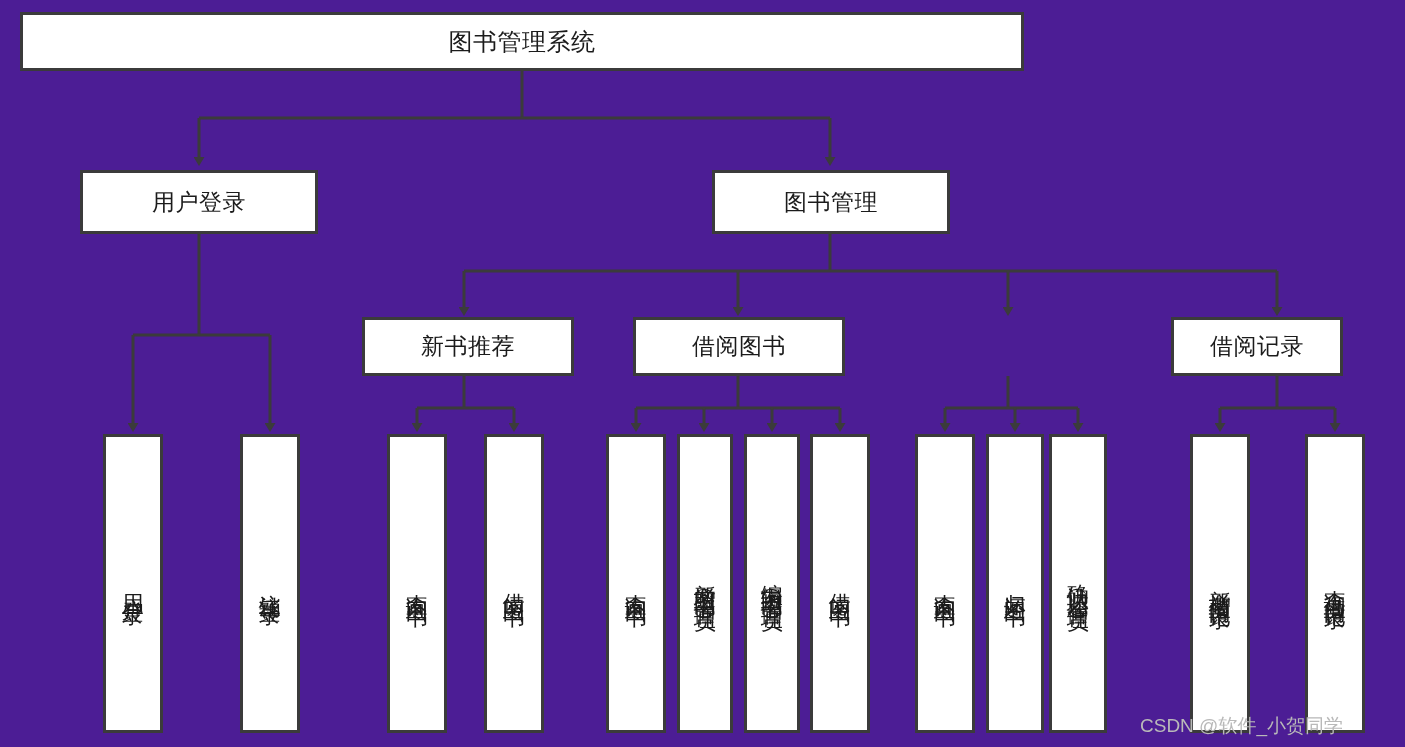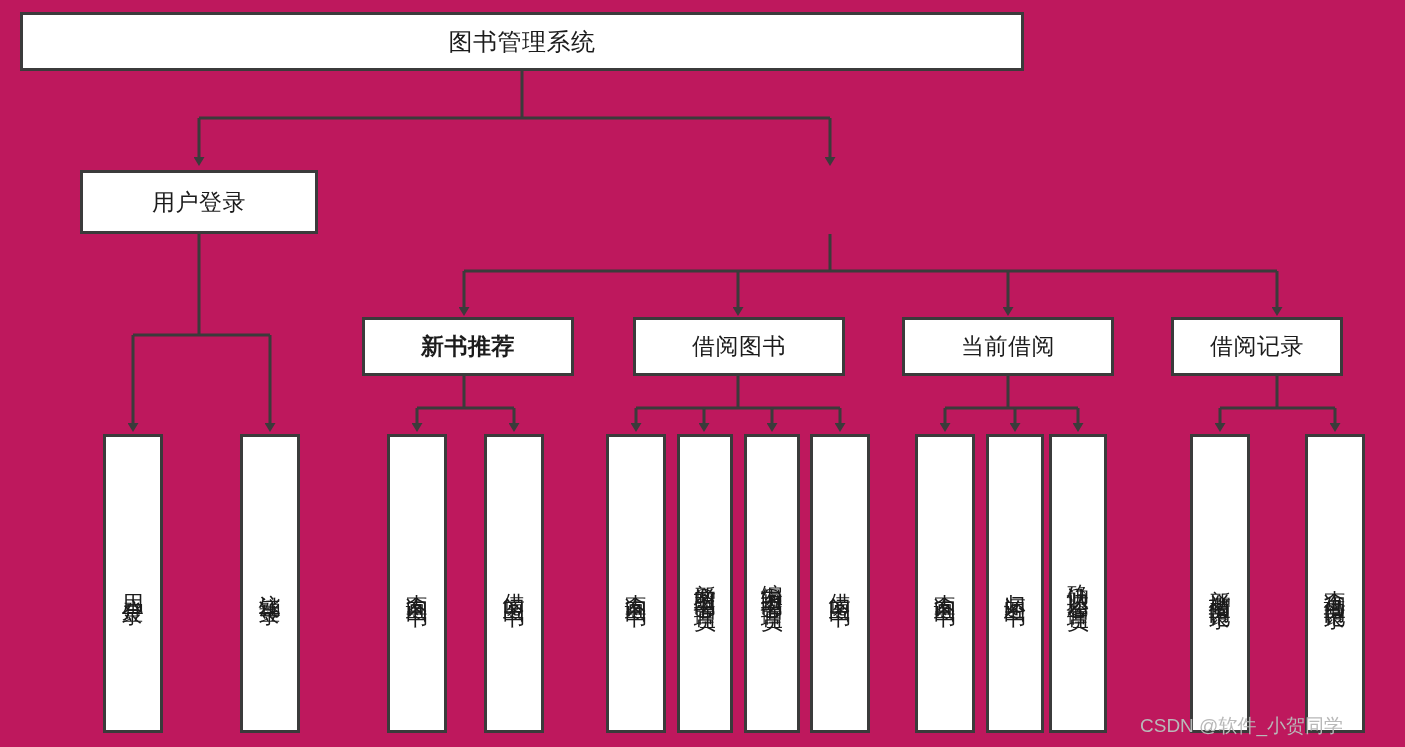--- a/index.html
+++ b/index.html
@@ -5,21 +5,21 @@
 <style>
   html,body{margin:0;padding:0;background:#ffffff;}
   body{
     font-family:"Liberation Sans","DejaVu Sans",sans-serif;
     -webkit-font-smoothing:antialiased;
   }
   #canvas{
     position:relative;
     width:1405px;
     height:747px;
-    background:#be185d;
+    background:#4c1d95;
     overflow:hidden;
   }
   #wires{
     position:absolute;
     left:0; top:0;
     width:1405px; height:747px;
     pointer-events:none;
   }
   .node{
     position:absolute;
@@ -126,29 +126,29 @@
     </g>
   </svg>
 
   <div class="node horiz root" style="left:20px;top:12px;width:1004px;height:59px;">
     <span class="label">图书管理系统</span>
   </div>
 
   <div class="node horiz" style="left:80px;top:170px;width:238px;height:64px;">
     <span class="label">用户登录</span>
   </div>
+  <div class="node horiz" style="left:712px;top:170px;width:238px;height:64px;">
+    <span class="label">图书管理</span>
+  </div>
 
-  <div class="node horiz" style="left:362px;top:317px;width:212px;height:59px;font-weight:bold;">
+  <div class="node horiz" style="left:362px;top:317px;width:212px;height:59px;">
     <span class="label">新书推荐</span>
   </div>
   <div class="node horiz" style="left:633px;top:317px;width:212px;height:59px;">
     <span class="label">借阅图书</span>
-  </div>
-  <div class="node horiz" style="left:902px;top:317px;width:212px;height:59px;">
-    <span class="label">当前借阅</span>
   </div>
   <div class="node horiz" style="left:1171px;top:317px;width:172px;height:59px;">
     <span class="label">借阅记录</span>
   </div>
 
   <div class="node vert" style="left:103px;top:434px;width:60px;height:299px;">
     <span class="label">用户登录</span>
   </div>
   <div class="node vert" style="left:240px;top:434px;width:60px;height:299px;">
     <span class="label">注销登录</span>

